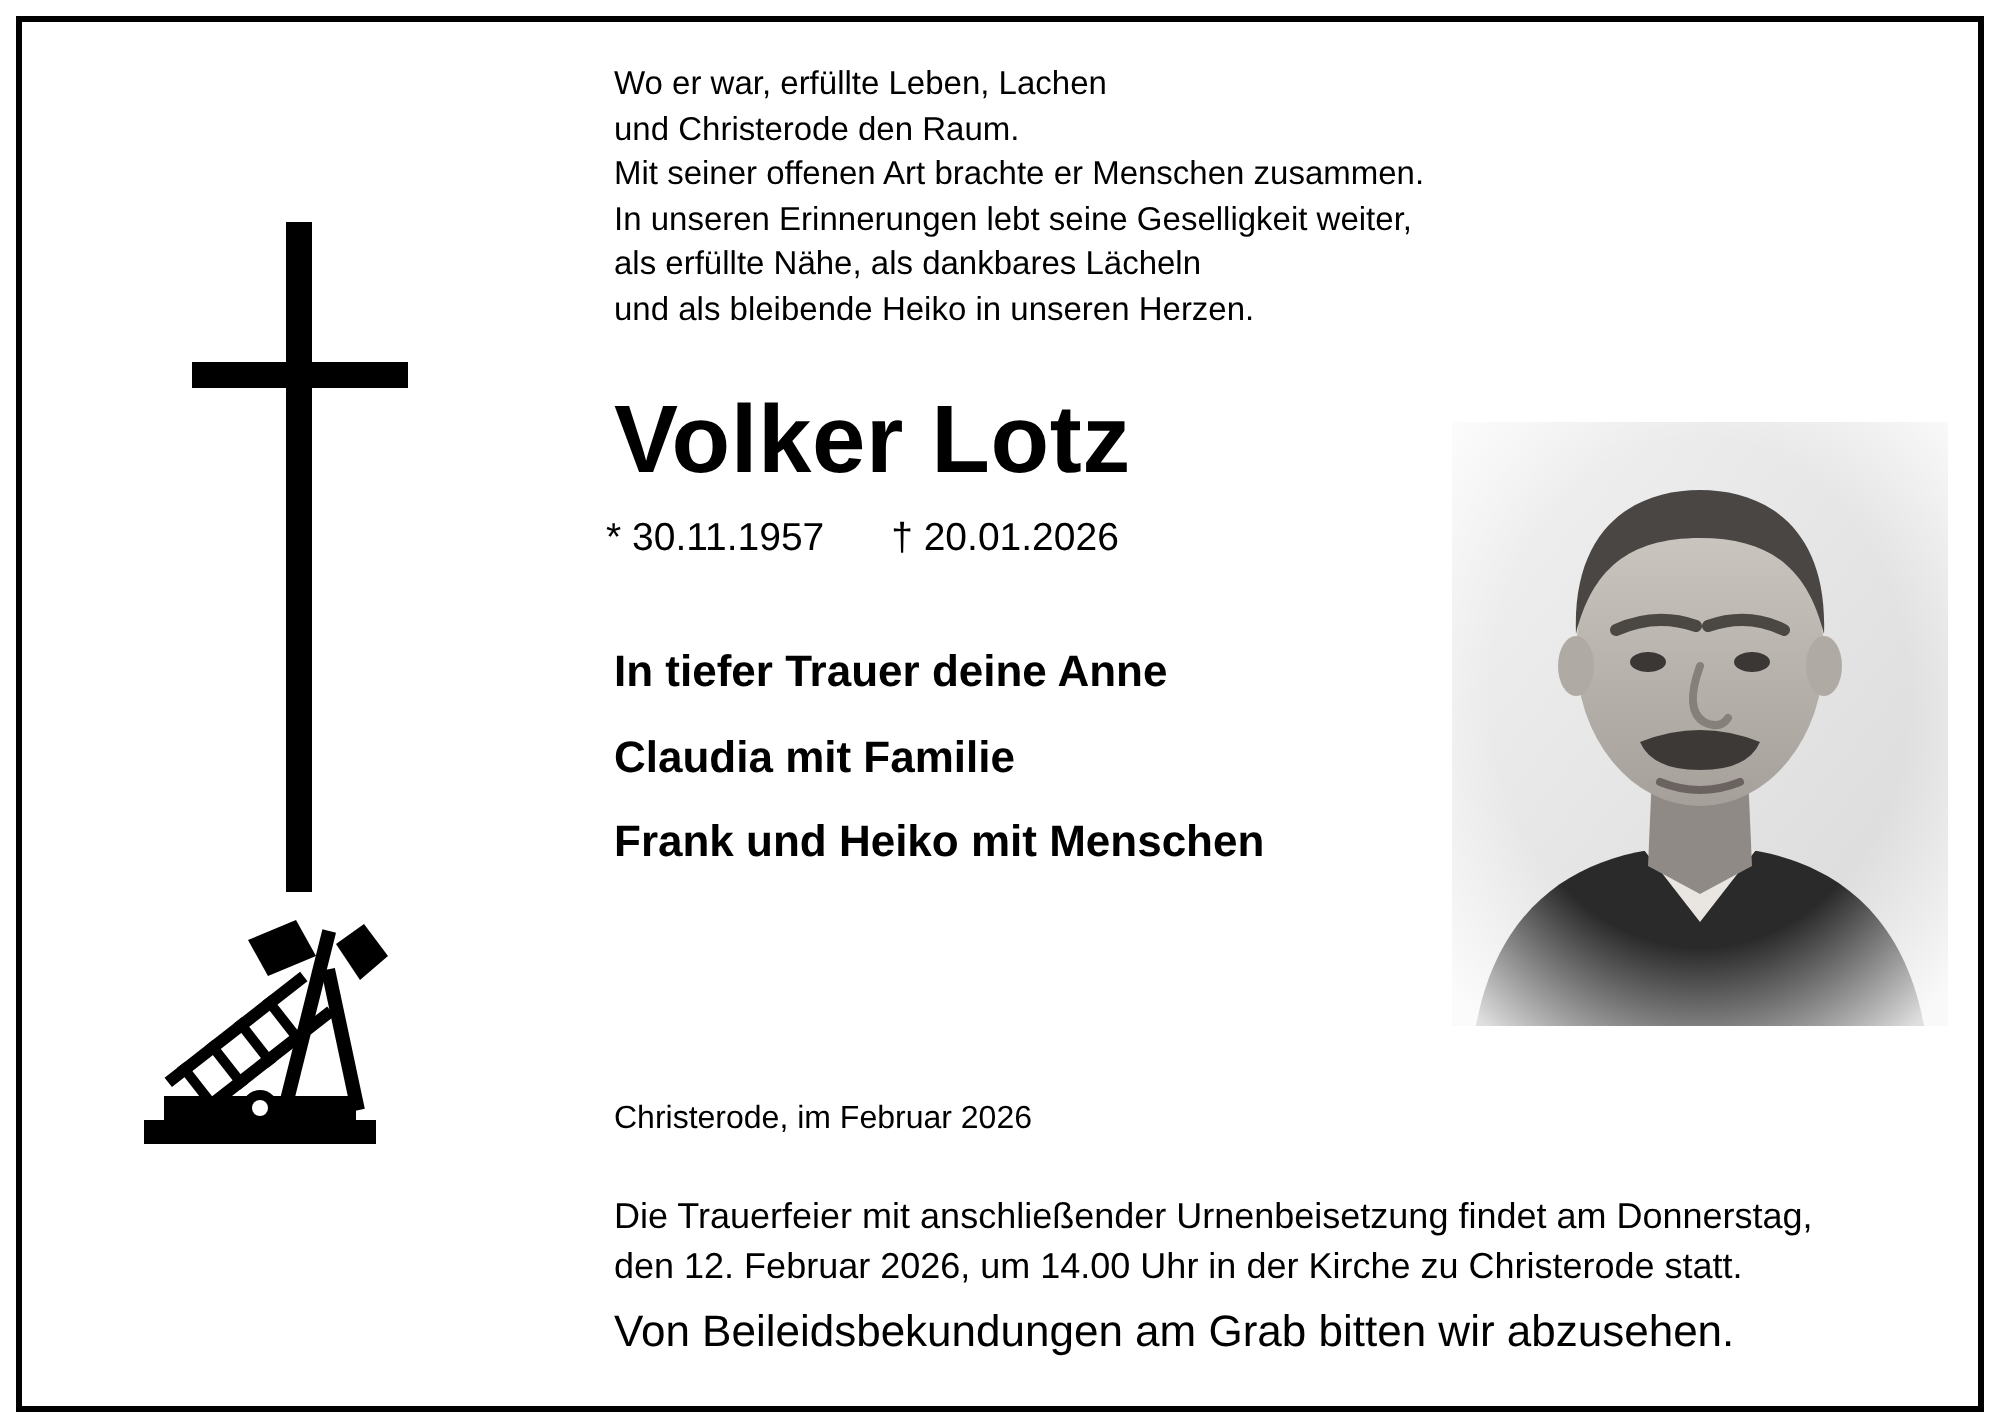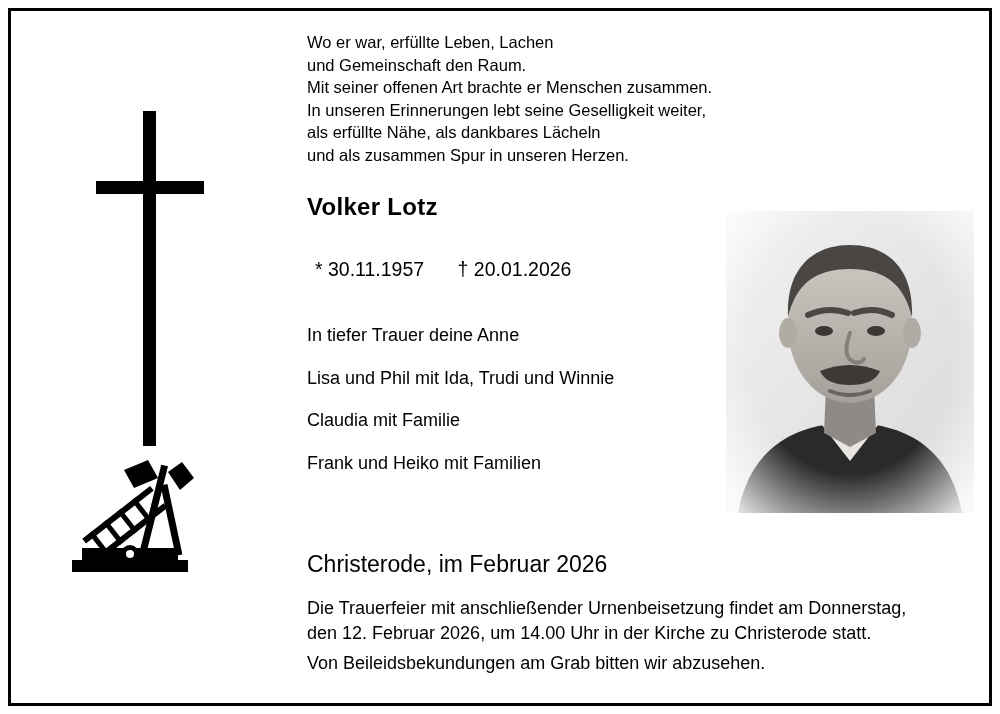--- a/index.html
+++ b/index.html
@@ -83,66 +83,67 @@
     font-size: 16.5px;
     line-height: 22.5px;
     color: #000000;
   }
   .verse div { white-space: pre; }
 
   .name {
     position: absolute;
     left: 272px;
     top: 182px;
-    font-size: 24px;
+    font-size: 48px;
     font-weight: bold;
     letter-spacing: 0.3px;
   }
   .dates {
     position: absolute;
-    left: 280px;
+    left: 268px;
     top: 247px;
     font-size: 19.5px;
   }
   .dates .birth { display: inline-block; }
   .dates .death { display: inline-block; margin-left: 28px; }
 
   .mourner-block {
     position: absolute;
     left: 272px;
     top: 312px;
     width: 420px;
-    font-size: 18px;
+    font-size: 22px;
     line-height: 25.5px;
+    font-weight: bold;
   }
   .mourner-group { margin-bottom: 17px; }
   .mourner-group:last-child { margin-bottom: 0; }
   .mourner-group div { white-space: nowrap; }
 
   .place-date {
     position: absolute;
     left: 272px;
     top: 540px;
-    font-size: 23px;
+    font-size: 16px;
     text-align: center;
   }
   .ceremony {
     position: absolute;
     left: 272px;
     top: 585px;
     width: 700px;
     font-size: 18px;
     line-height: 25px;
   }
   .ceremony div { white-space: nowrap; }
   .no-condolences {
     position: absolute;
     left: 272px;
     top: 642px;
-    font-size: 18px;
+    font-size: 22px;
   }
 
   
   .portrait {
     position: absolute;
     left: 691px;
     top: 200px;
     width: 248px;
     height: 302px;
     background: #efefef;
@@ -187,46 +188,45 @@
 
             <circle cx="66" cy="100" r="9"></circle>
             <circle cx="66" cy="100" r="4" fill="#ffffff"></circle>
           </g>
         </svg>
       </div>
     </div>
 
     <div class="verse">
       <div>Wo er war, erfüllte Leben, Lachen</div>
-      <div>und Gemeinschaft den Raum.</div>
+      <div>und Christerode den Raum.</div>
       <div>Mit seiner offenen Art brachte er Menschen zusammen.</div>
       <div>In unseren Erinnerungen lebt seine Geselligkeit weiter,</div>
       <div>als erfüllte Nähe, als dankbares Lächeln</div>
-      <div>und als zusammen Spur in unseren Herzen.</div>
+      <div>und als bleibende Heiko in unseren Herzen.</div>
     </div>
 
     <div class="name">Volker Lotz</div>
 
     <div class="dates">
       <span class="birth">* 30.11.1957</span>
       <span class="death">† 20.01.2026</span>
     </div>
 
     <div class="mourner-block">
       <div class="mourner-group">
         <div>In tiefer Trauer deine Anne</div>
       </div>
       <div class="mourner-group">
-        <div>Lisa und Phil mit Ida, Trudi und Winnie</div>
       </div>
       <div class="mourner-group">
         <div>Claudia mit Familie</div>
       </div>
       <div class="mourner-group">
-        <div>Frank und Heiko mit Familien</div>
+        <div>Frank und Heiko mit Menschen</div>
       </div>
     </div>
 
     <div class="place-date">Christerode, im Februar 2026</div>
 
     <div class="ceremony">
       <div>Die Trauerfeier mit anschließender Urnenbeisetzung findet am Donnerstag,</div>
       <div>den 12. Februar 2026, um 14.00 Uhr in der Kirche zu Christerode statt.</div>
     </div>
 

